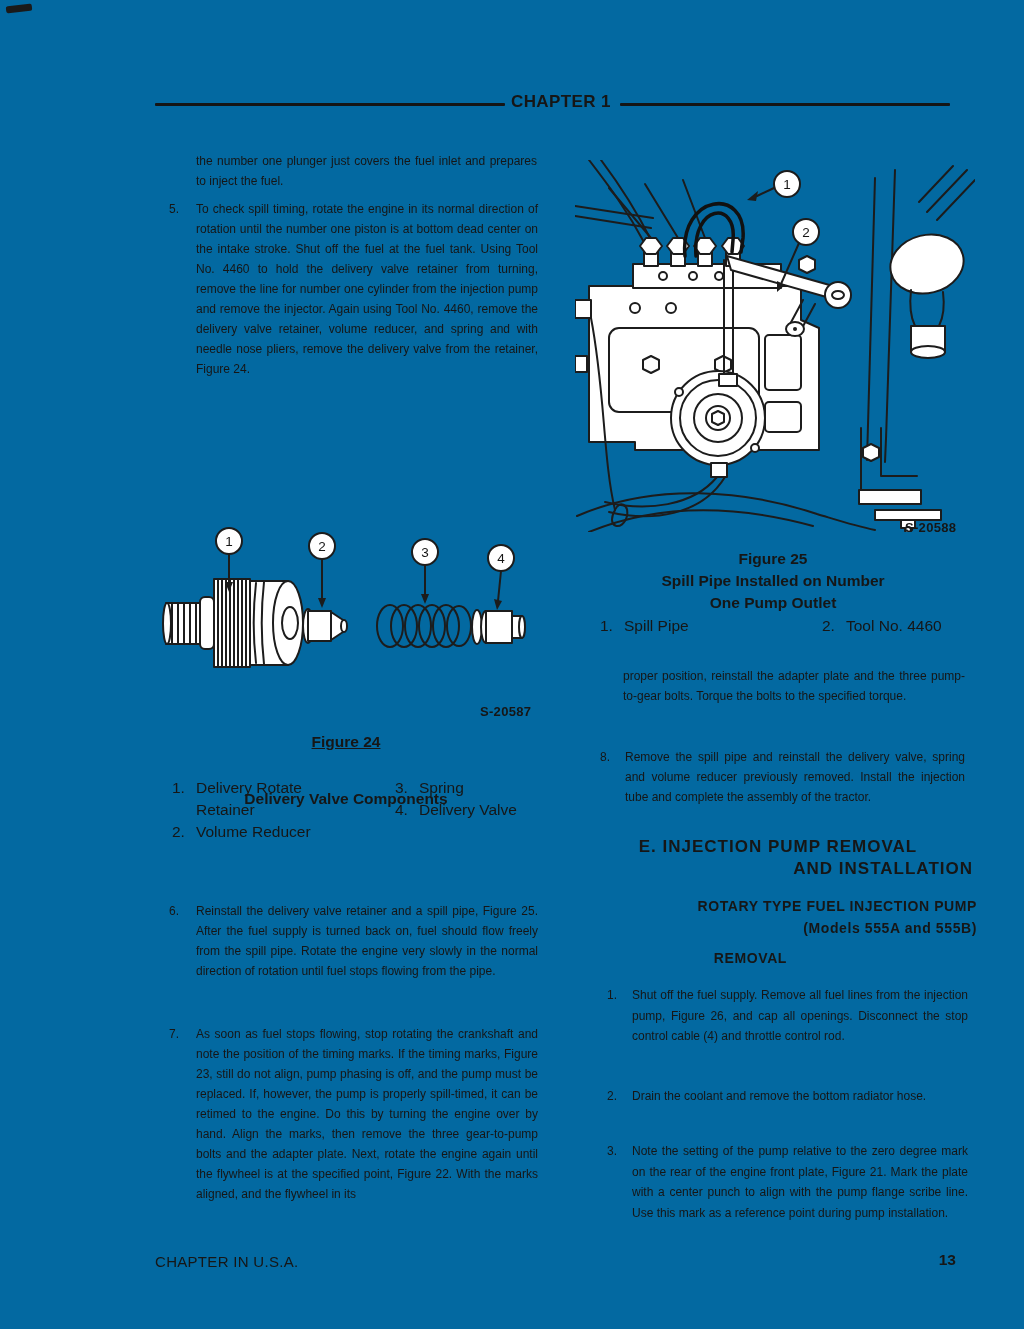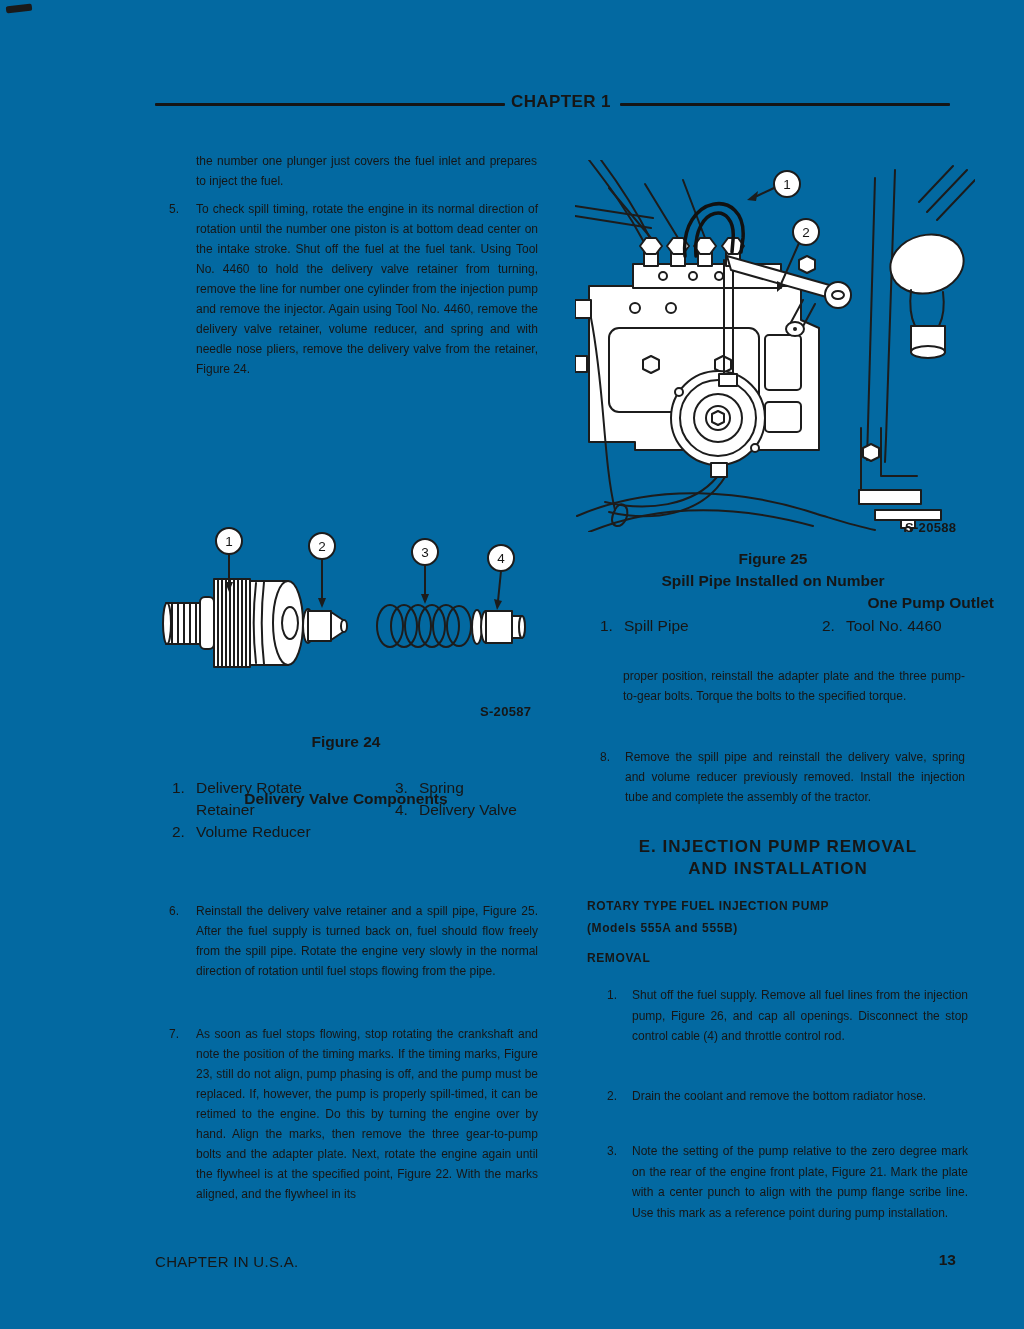--- a/index.html
+++ b/index.html
@@ -14,21 +14,21 @@
   .center{text-align:center;}
   .code{position:absolute;font-size:13px;font-weight:bold;letter-spacing:.3px;}
   .rule{position:absolute;height:3px;background:#151515;border-radius:1px;}
   .chapter{position:absolute;font-size:17px;font-weight:bold;letter-spacing:.4px;}
   .hang{position:absolute;left:-27px;top:0;}
   .hang2{position:absolute;left:-25px;top:0;}
   .leg-item{position:relative;padding-left:24px;line-height:22px;font-size:15.5px;}
   .leg-num{position:absolute;left:0;top:0;}
   .cap{position:absolute;font-weight:bold;font-size:15.5px;line-height:22px;}
   .secE{position:absolute;font-size:17px;font-weight:bold;letter-spacing:1px;line-height:22px;}
-  .subhead{position:absolute;font-size:12px;font-weight:bold;letter-spacing:.6px;line-height:22px;}
+  .subhead{position:absolute;font-size:14px;font-weight:bold;letter-spacing:.6px;line-height:22px;text-align:right;}
   .speck{position:absolute;left:6px;top:5px;width:26px;height:7px;background:#1a1a1a;transform:rotate(-6deg);border-radius:2px;}
   svg{position:absolute;}
   svg .ln{stroke:#1c1c1c;stroke-width:2;fill:none;stroke-linecap:round;stroke-linejoin:round;}
   svg .lnw{stroke:#1c1c1c;stroke-width:2;fill:#ffffff;stroke-linejoin:round;}
   svg .thick{stroke:#111;stroke-width:3.5;fill:none;stroke-linecap:round;}
   svg .callout{stroke:#1c1c1c;stroke-width:2;fill:#ffffff;}
   svg text{font-family:"Liberation Sans",sans-serif;font-size:13.5px;fill:#161616;}
   .footer{position:absolute;font-size:15px;letter-spacing:.3px;}
   .pagenum{position:absolute;font-size:15.5px;font-weight:bold;}
 </style>
@@ -102,21 +102,21 @@
       <circle class="callout" cx="275" cy="29" r="13"></circle>
       <text x="275" y="29" text-anchor="middle" dy=".35em">3</text>
       <path class="ln" d="M351,48 L348,78"></path>
         <polygon fill="#1c1c1c" points="344,76 352,78 347,87"></polygon>
       <circle class="callout" cx="351" cy="35" r="13"></circle>
       <text x="351" y="35" text-anchor="middle" dy=".35em">4</text>
     </g>
   </svg>
 
   <div class="code" style="left:480px;top:704px;">S-20587</div>
-  <div class="cap center" style="left:155px;top:731px;width:382px;">Figure 24</div>
+  <div class="cap center" style="left:155px;top:731px;width:382px;text-decoration:underline;">Figure 24</div>
   <div class="cap center" style="left:155px;top:788px;width:382px;">Delivery Valve Components</div>
 
   <div class="abs" style="left:172px;top:777px;width:152px;">
     <div class="leg-item">
       <span class="leg-num">1.</span><span>Delivery Rotate Retainer</span>
     </div>
     <div class="leg-item">
       <span class="leg-num">2.</span><span>Volume Reducer</span>
     </div>
   </div>
@@ -237,37 +237,37 @@
       <path class="ln" d="M224,83 L206,124"></path>
         <polygon fill="#1c1c1c" points="202,121 210,125 202,132"></polygon>
       <circle class="callout" cx="231" cy="72" r="13"></circle>
       <text x="231" y="72" text-anchor="middle" dy=".35em">2</text>
     </g>
   </svg>
 
   <div class="code" style="left:905px;top:520px;">S-20588</div>
   <div class="cap center" style="left:580px;top:548px;width:386px;">Figure 25</div>
   <div class="cap center" style="left:580px;top:570px;width:386px;">Spill Pipe Installed on Number</div>
-  <div class="cap center" style="left:608px;top:592px;width:386px;text-align:right;">One Pump Outlet</div>
+  <div class="cap center" style="left:580px;top:592px;width:386px;">One Pump Outlet</div>
 
   <div class="abs" style="left:600px;top:615px;width:160px;">
     <div class="leg-item"><span class="leg-num">1.</span><span>Spill Pipe</span></div>
   </div>
   <div class="abs" style="left:822px;top:615px;width:150px;">
     <div class="leg-item"><span class="leg-num">2.</span><span>Tool No. 4460</span></div>
   </div>
 
   <div class="txt just" style="left:623px;top:666px;width:342px;">proper position, reinstall the adapter plate and the three pump-to-gear bolts. Torque the bolts to the specified torque.</div>
 
   <div class="txt just" style="left:625px;top:747px;width:340px;">
     <span class="hang2">8.</span><span>Remove the spill pipe and reinstall the delivery valve, spring and volume reducer previously removed. Install the injection tube and complete the assembly of the tractor.</span>
   </div>
 
   <div class="secE center" style="left:583px;top:836px;width:390px;">E. INJECTION PUMP REMOVAL</div>
-  <div class="secE center" style="left:583px;top:858px;width:390px;">AND INSTALLATION</div>
+  <div class="secE center" style="left:583px;top:858px;width:390px;text-align:right;">AND INSTALLATION</div>
 
   <div class="subhead" style="left:587px;top:895px;width:390px;">ROTARY TYPE FUEL INJECTION PUMP</div>
   <div class="subhead" style="left:587px;top:917px;width:390px;">(Models 555A and 555B)</div>
   <div class="subhead" style="left:587px;top:947px;width:200px;">REMOVAL</div>
 
   <div class="txt just" style="left:632px;top:985px;width:336px;line-height:20.5px;">
     <span class="hang2">1.</span><span>Shut off the fuel supply. Remove all fuel lines from the injection pump, Figure 26, and cap all openings. Disconnect the stop control cable (4) and throttle control rod.</span>
   </div>
 
   <div class="txt just" style="left:632px;top:1086px;width:336px;line-height:20.5px;">

